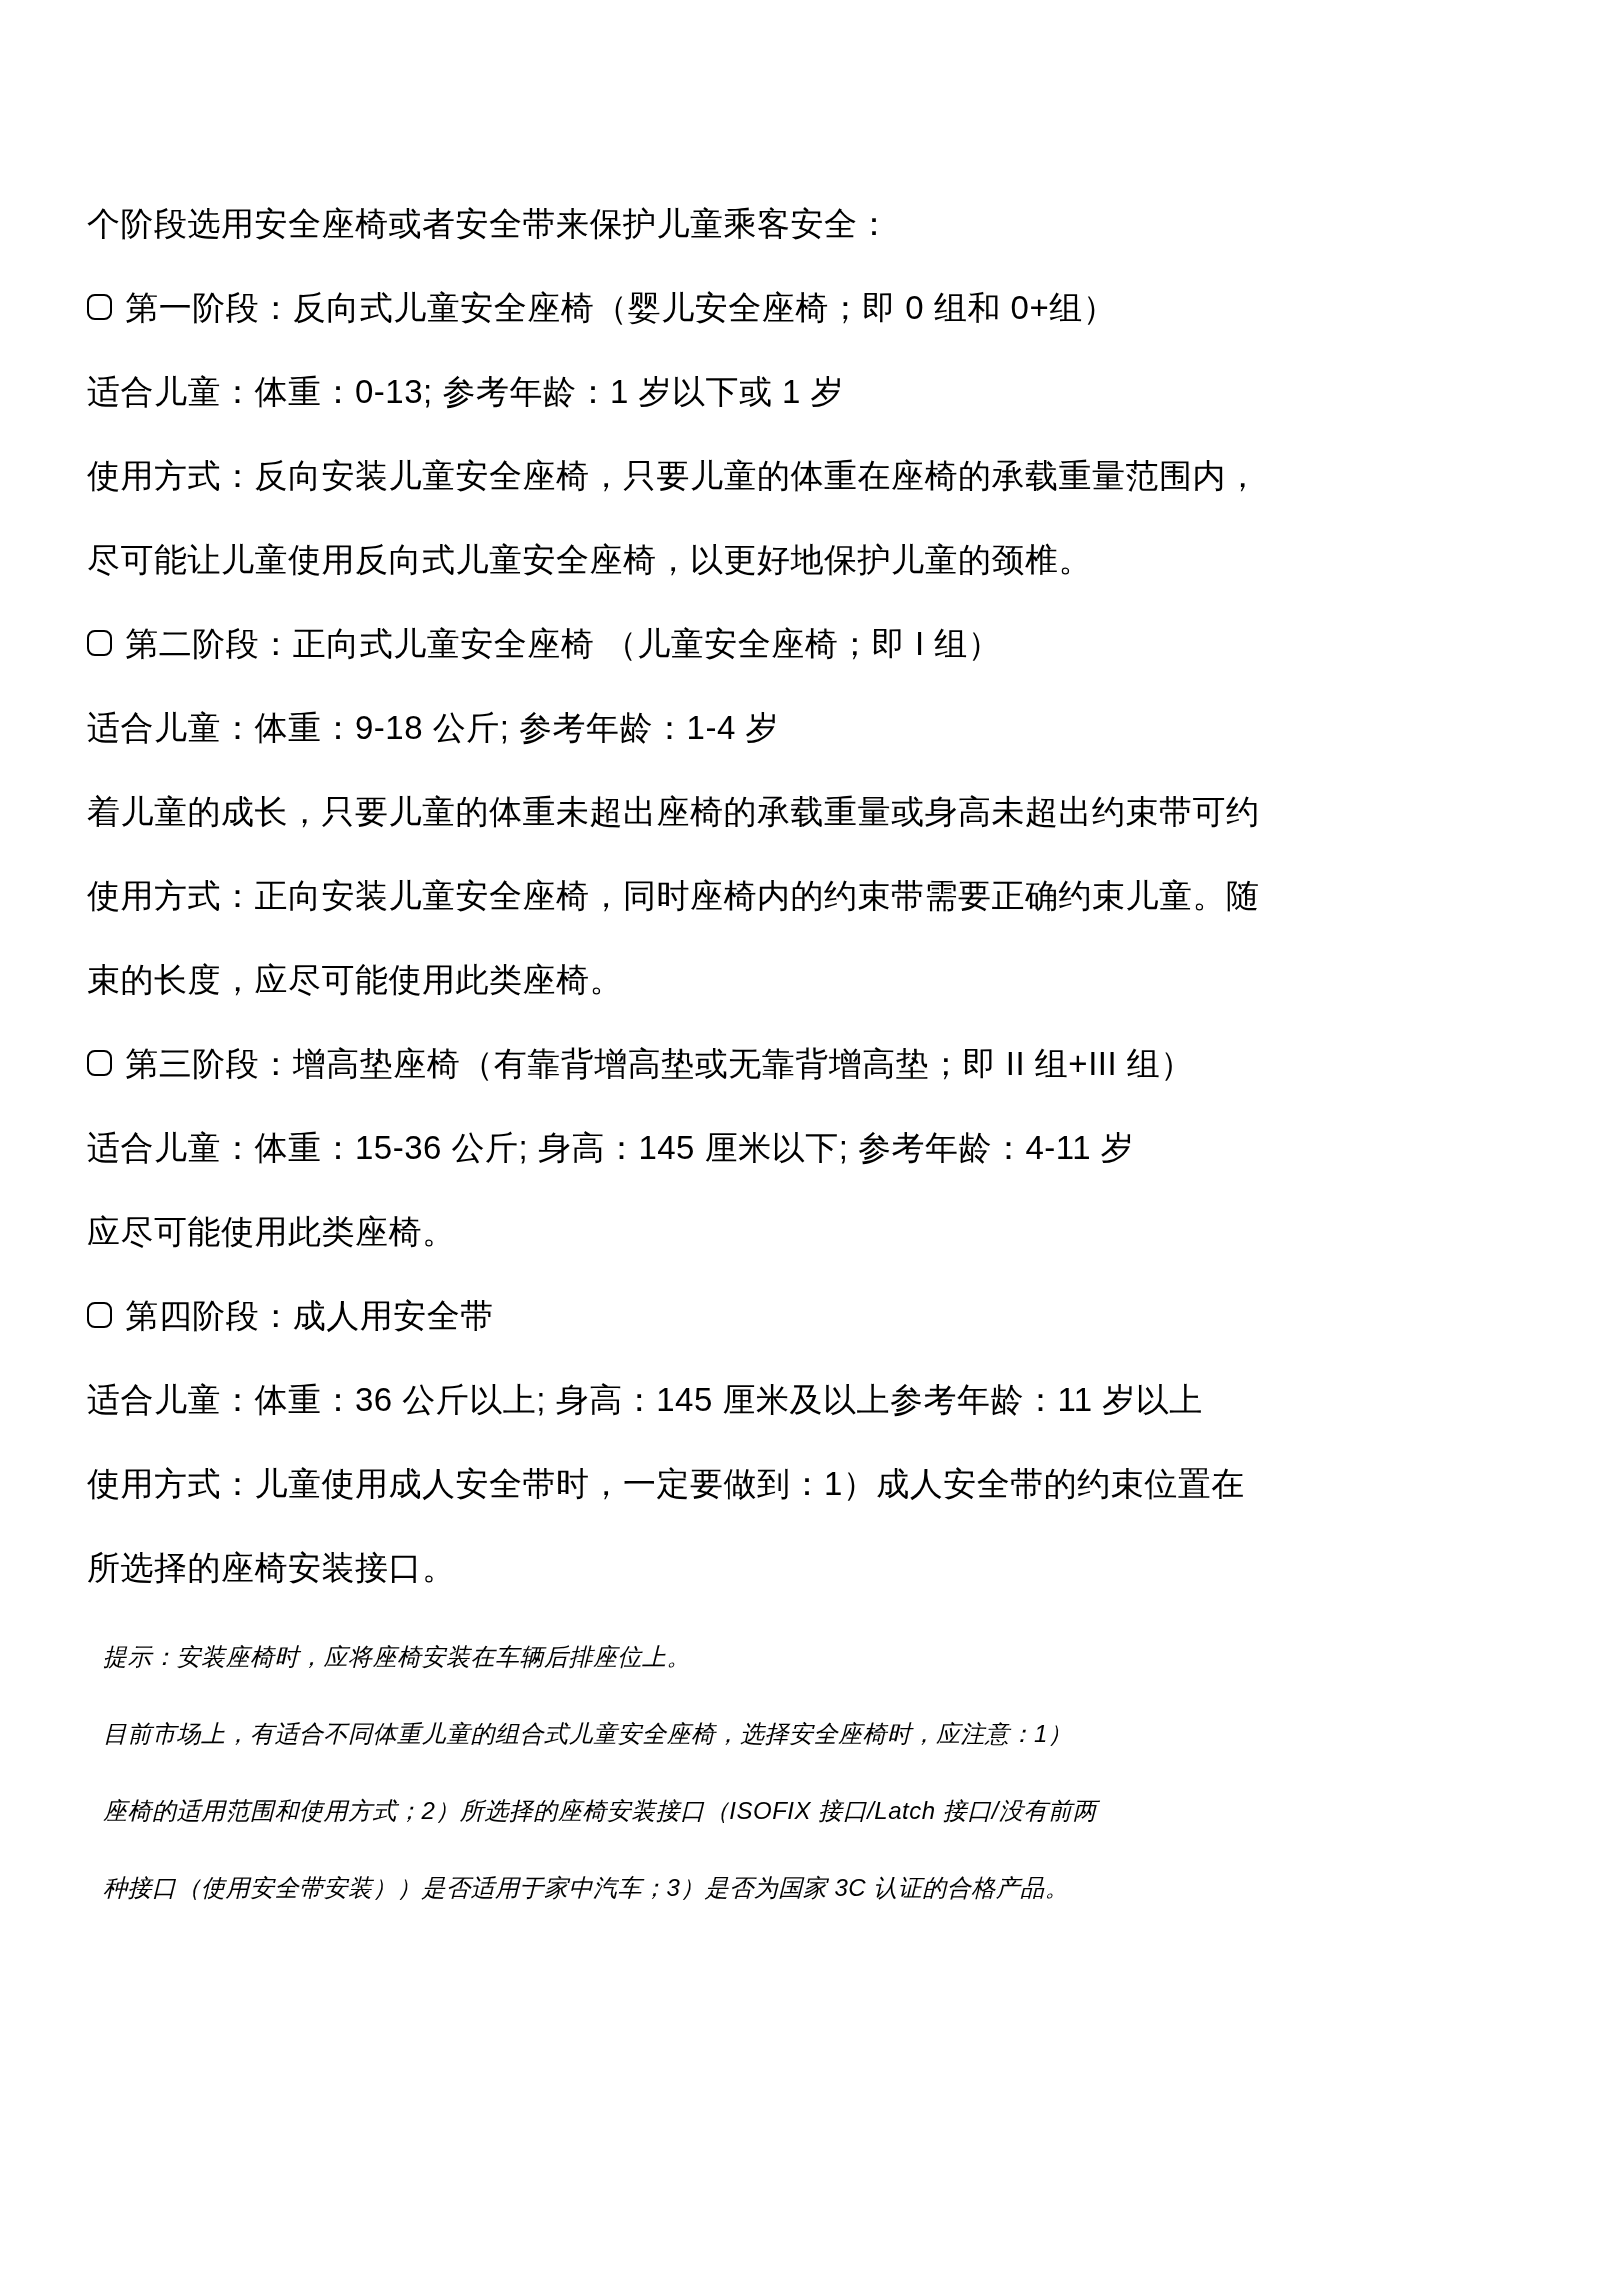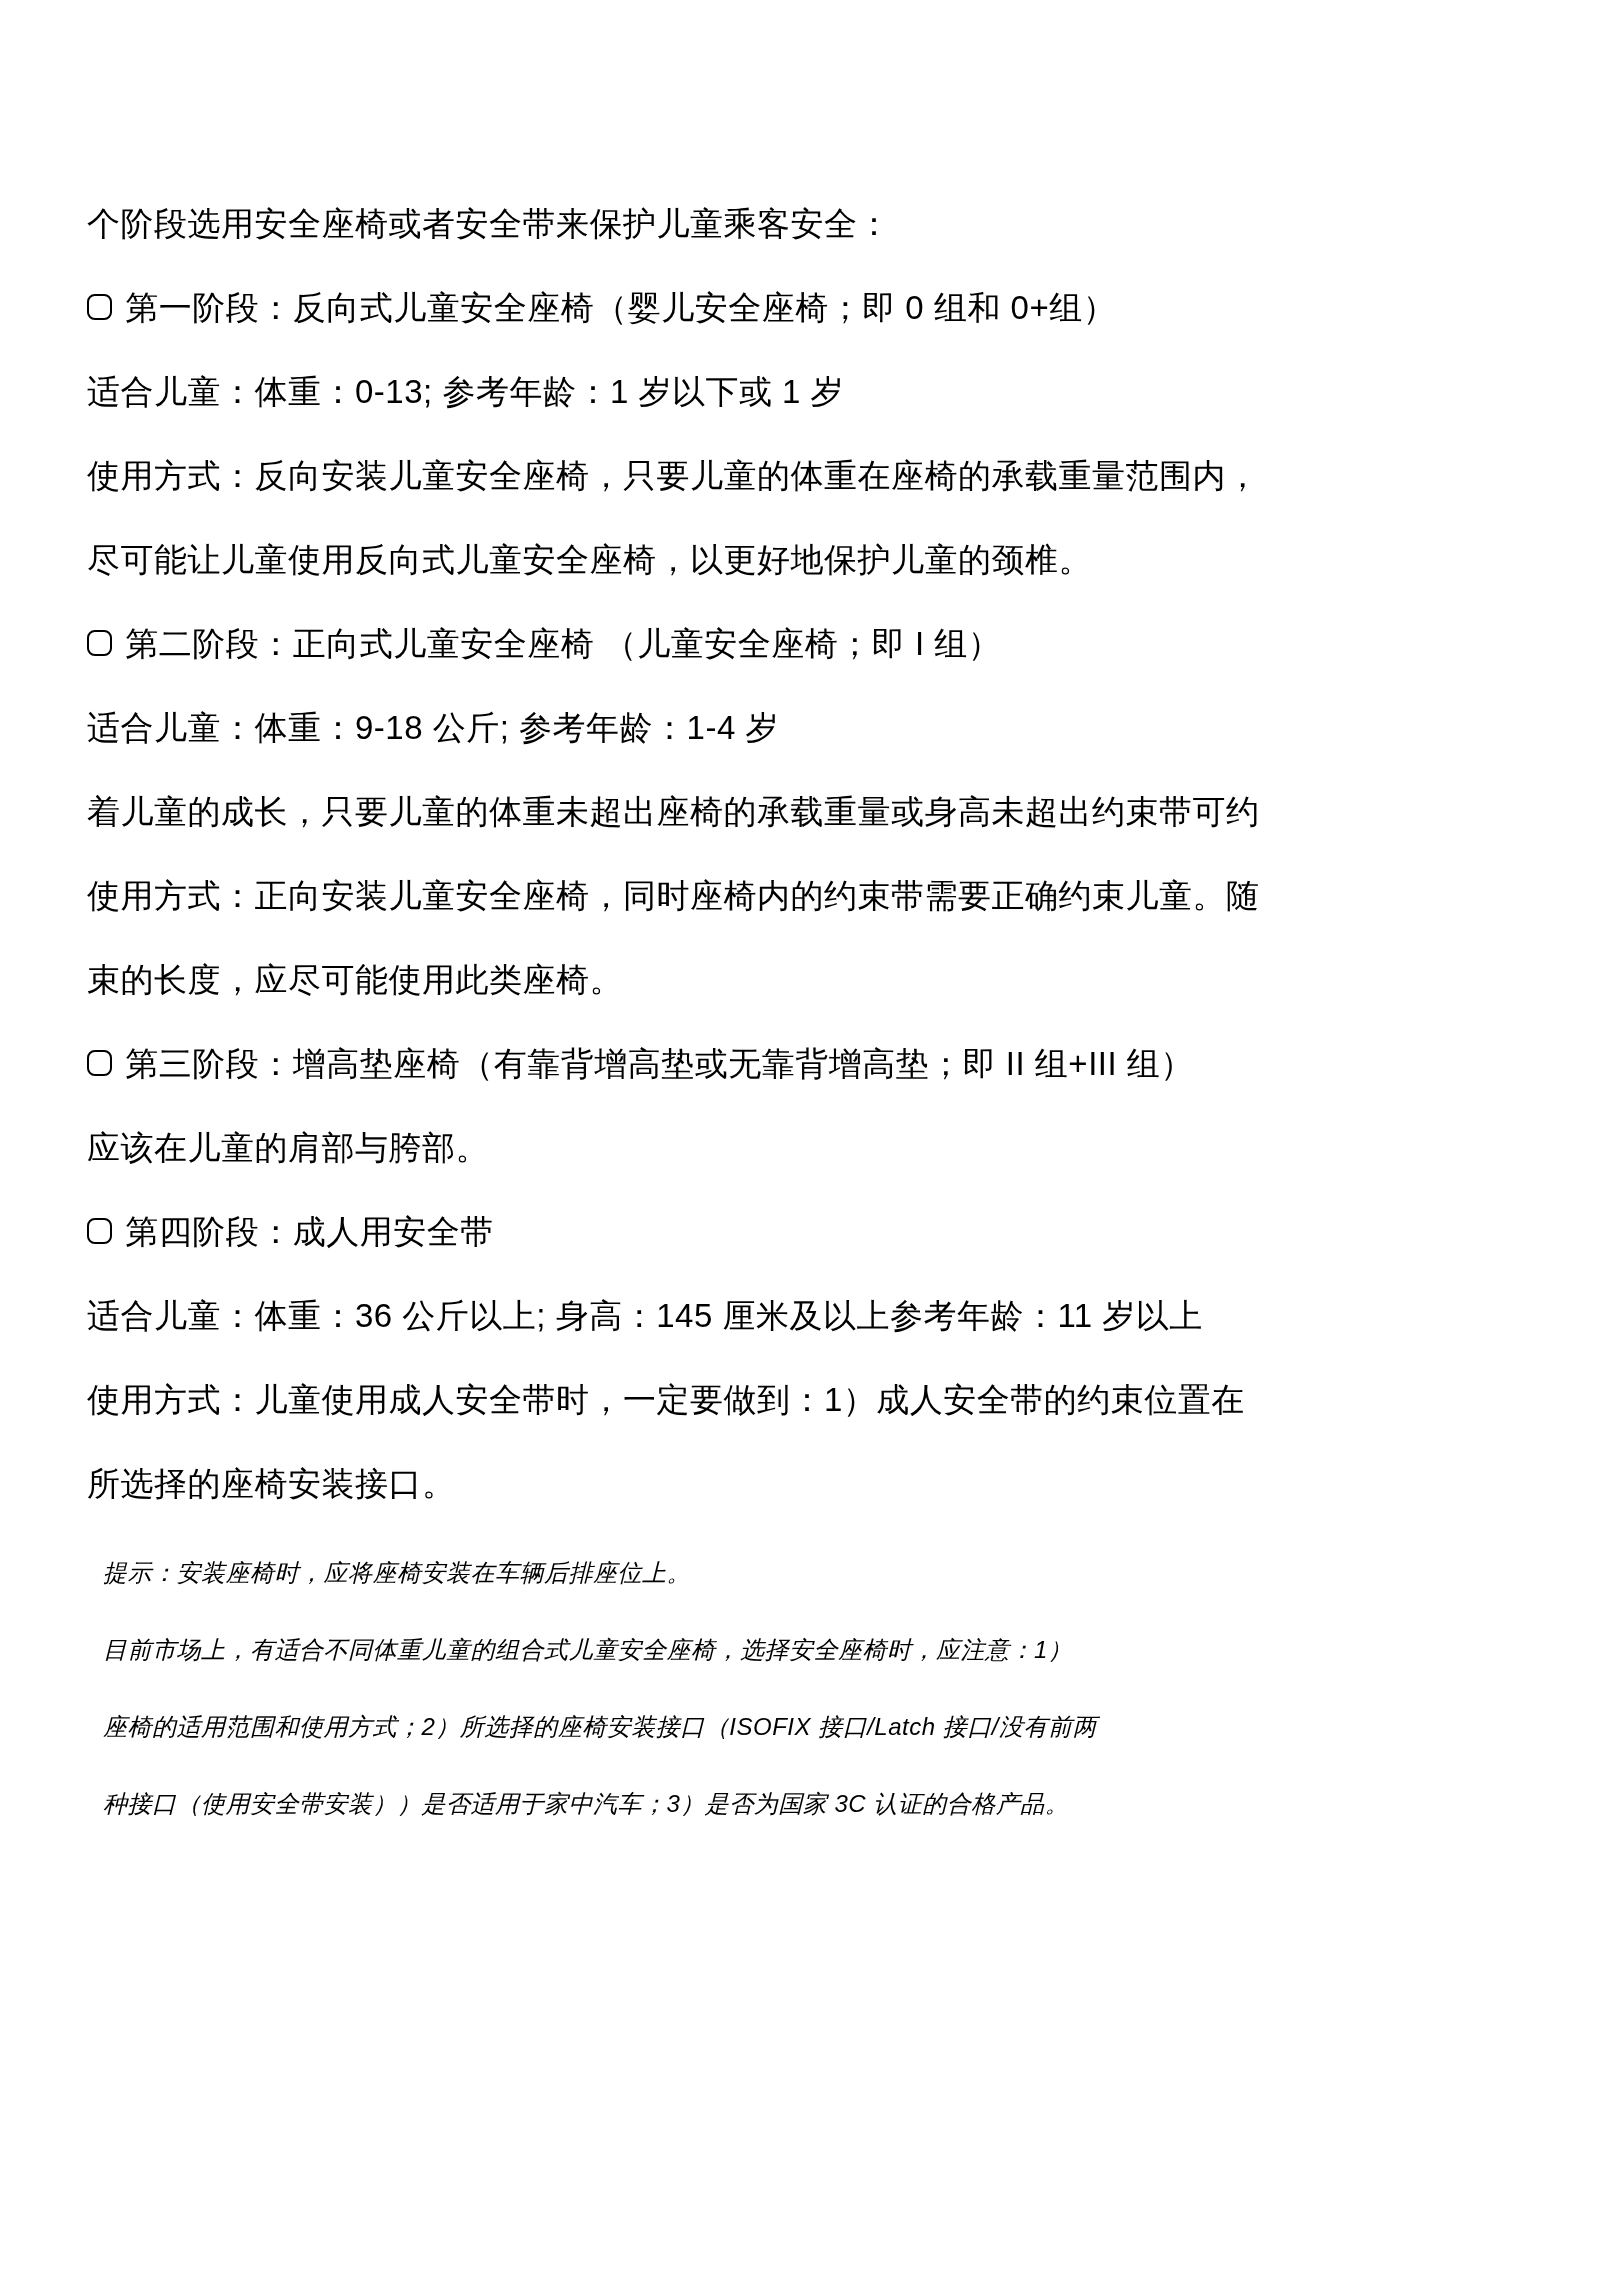--- a/index.html
+++ b/index.html
@@ -67,21 +67,22 @@
   <div>
     <p class="bodyline heading"><span class="checkbox"></span><span>第二阶段：正向式儿童安全座椅 （儿童安全座椅；即 I 组）</span></p>
     <p class="bodyline">适合儿童：体重：9-18 公斤; 参考年龄：1-4 岁</p>
     <p class="bodyline">着儿童的成长，只要儿童的体重未超出座椅的承载重量或身高未超出约束带可约</p>
     <p class="bodyline">使用方式：正向安装儿童安全座椅，同时座椅内的约束带需要正确约束儿童。随</p>
     <p class="bodyline">束的长度，应尽可能使用此类座椅。</p>
   </div>
 
   <div>
     <p class="bodyline heading"><span class="checkbox"></span><span>第三阶段：增高垫座椅（有靠背增高垫或无靠背增高垫；即 II 组+III 组）</span></p>
-    <p class="bodyline">应该在儿童的肩部与胯部。</p>
+    <p class="bodyline">适合儿童：体重：15-36 公斤; 身高：145 厘米以下; 参考年龄：4-11 岁</p>
+    <p class="bodyline">应尽可能使用此类座椅。</p>
   </div>
 
   <div>
     <p class="bodyline heading"><span class="checkbox"></span><span>第四阶段：成人用安全带</span></p>
     <p class="bodyline">适合儿童：体重：36 公斤以上; 身高：145 厘米及以上参考年龄：11 岁以上</p>
     <p class="bodyline">使用方式：儿童使用成人安全带时，一定要做到：1）成人安全带的约束位置在</p>
     <p class="bodyline">所选择的座椅安装接口。</p>
   </div>
 
   <div>

